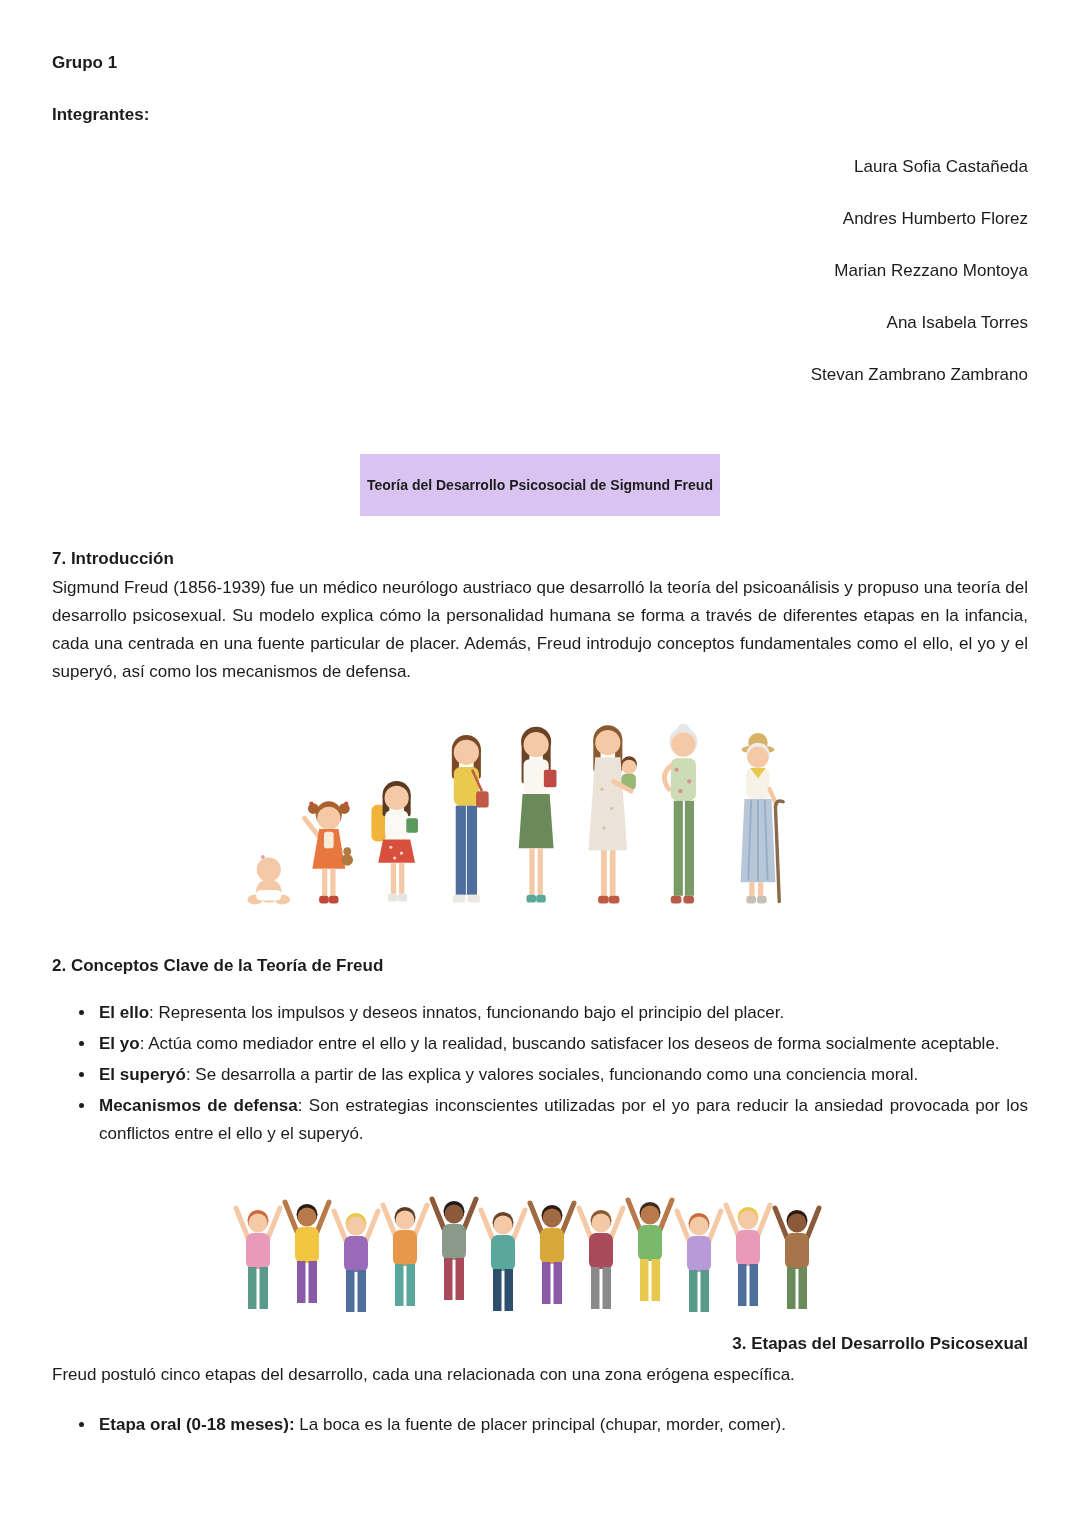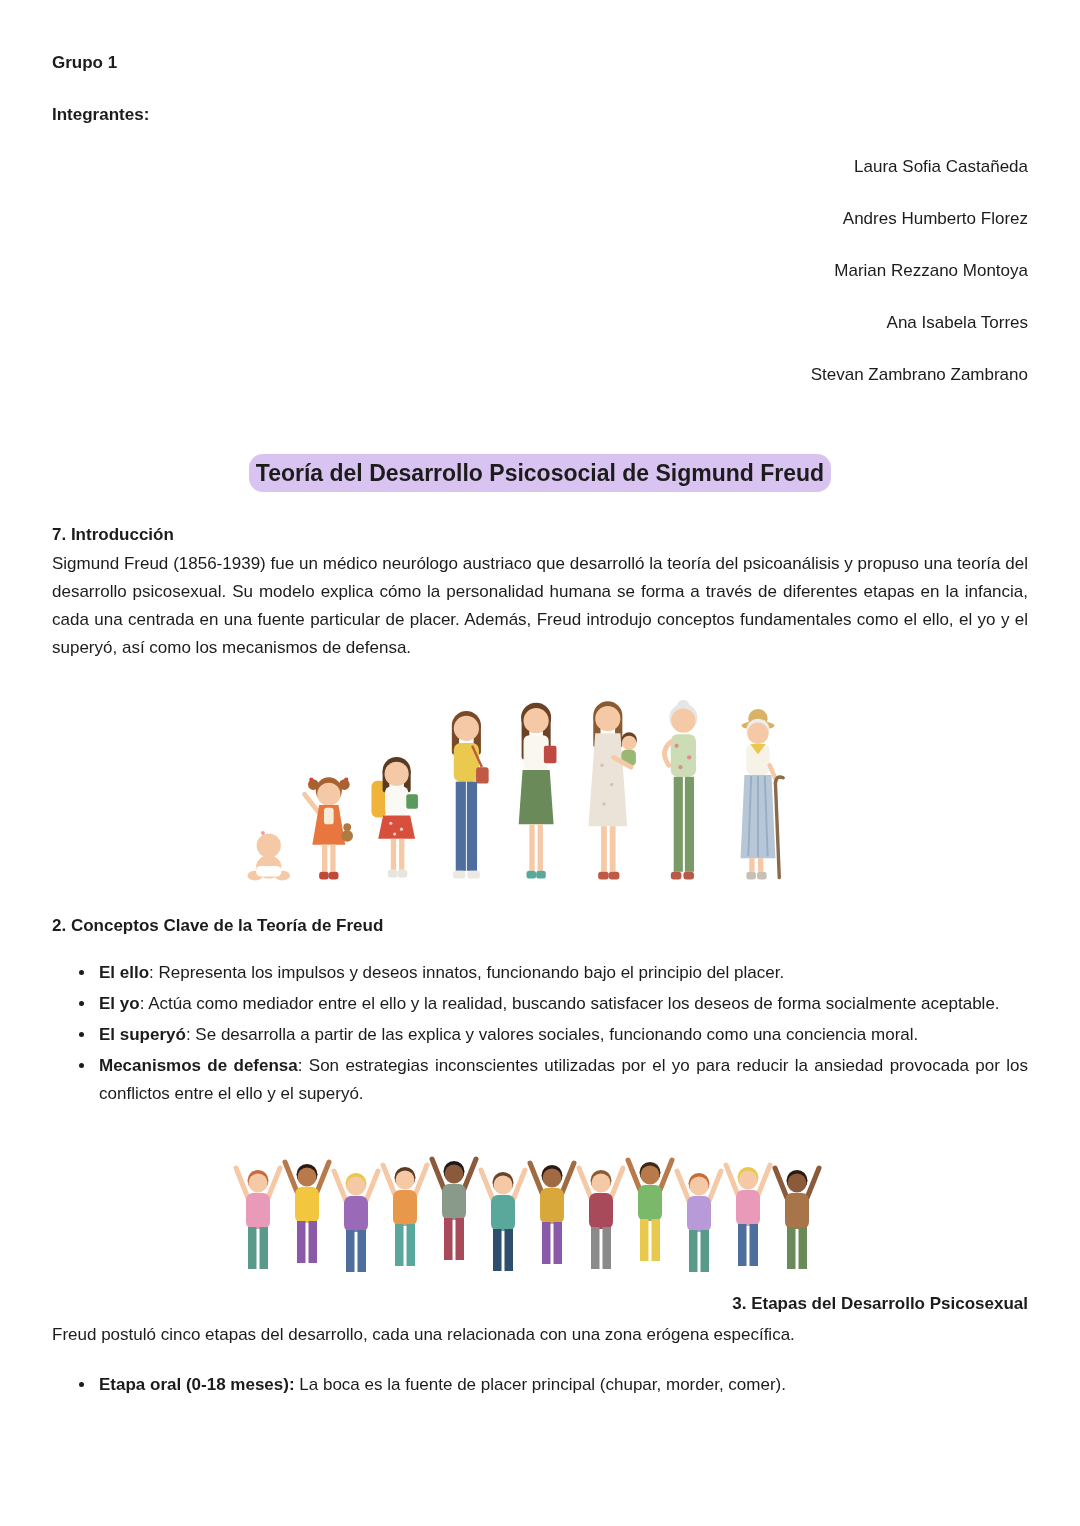--- a/index.html
+++ b/index.html
@@ -12,30 +12,29 @@
   }
   .doc { padding: 50px 52px 30px 52px; }
 
   .meta { font-size: 17px; line-height: 26px; margin-bottom: 26px; }
   .bold { font-weight: 700; }
   .member { white-space: pre-wrap; text-align: right; }
 
   .title-row { text-align: center; margin: 66px 0 30px 0; }
   .title-highlight {
     display: inline-block;
-    font-size: 23px;
+    font-size: 14px;
     font-weight: 700;
     line-height: 30px;
     background: #d9c4f1;
-    padding: 4px 7px;
-    border-radius: 14px;
+    padding: 16px 7px;
   }
 
   .heading { font-size: 17px; font-weight: 700; line-height: 26px; margin-bottom: 2px; }
-  .heading.concepts { margin-top: 22px; margin-bottom: 20px; }
+  .heading.concepts { margin-top: 38px; margin-bottom: 20px; }
   .heading.stages { margin-top: 0; margin-bottom: 4px; text-align: right; }
 
   .para { font-size: 17px; line-height: 28px; text-align: justify; }
   .para.stages-intro { margin-bottom: 22px; }
 
   .illus { text-align: center; margin: 16px 0 12px 0; }
   .illus svg { display: inline-block; vertical-align: top; }
 
   ul.bullets { margin: 0; padding-left: 44px; list-style: disc; }
   ul.bullets li {

